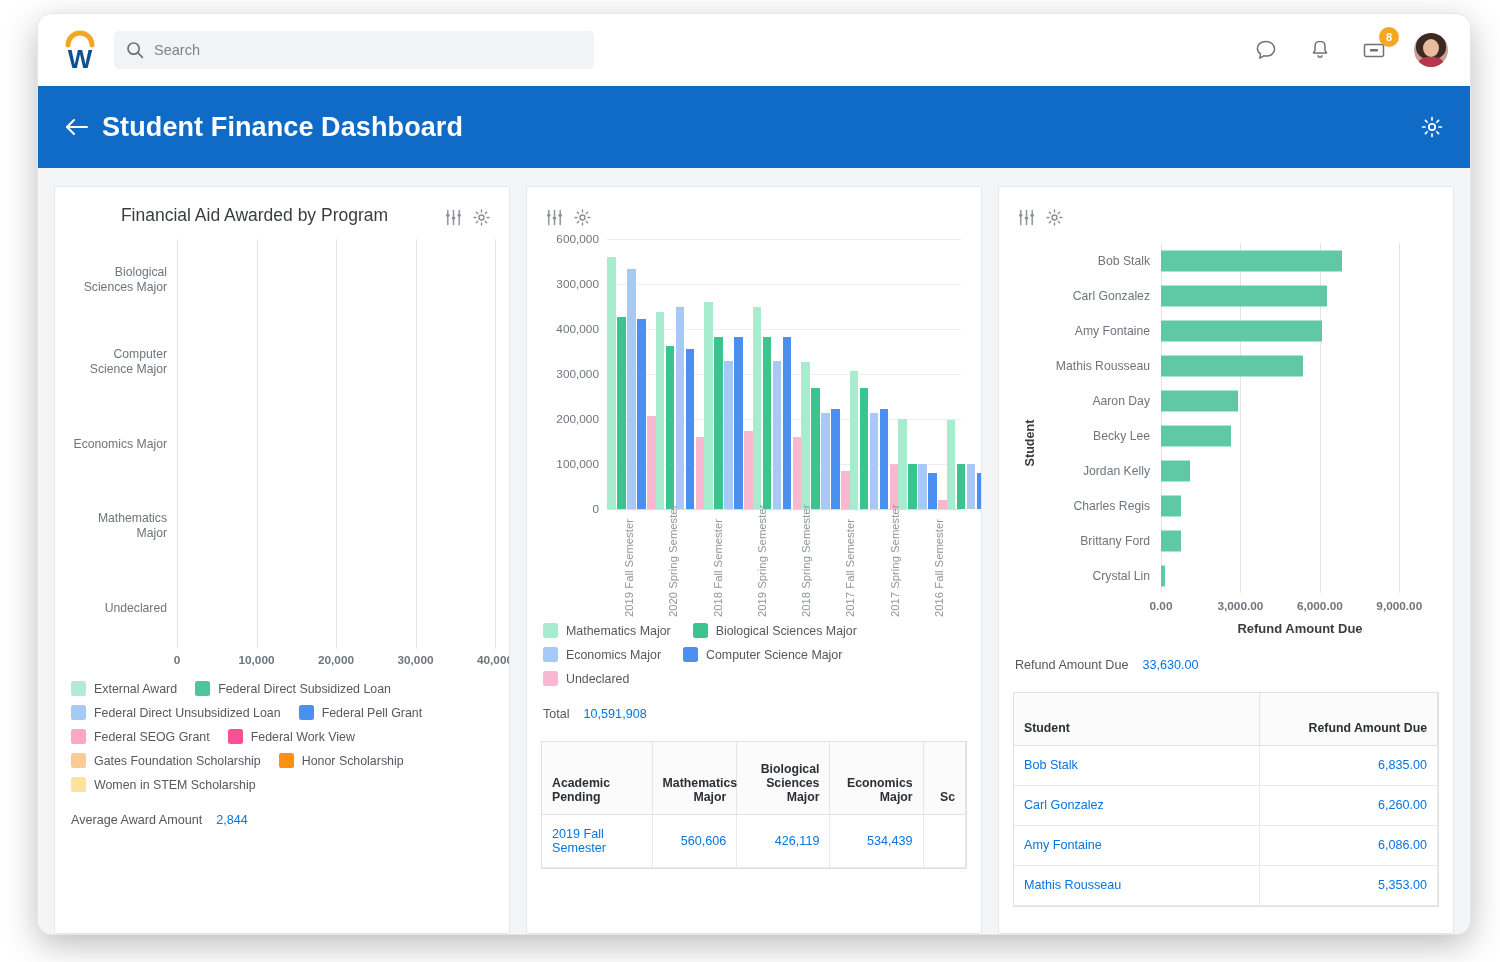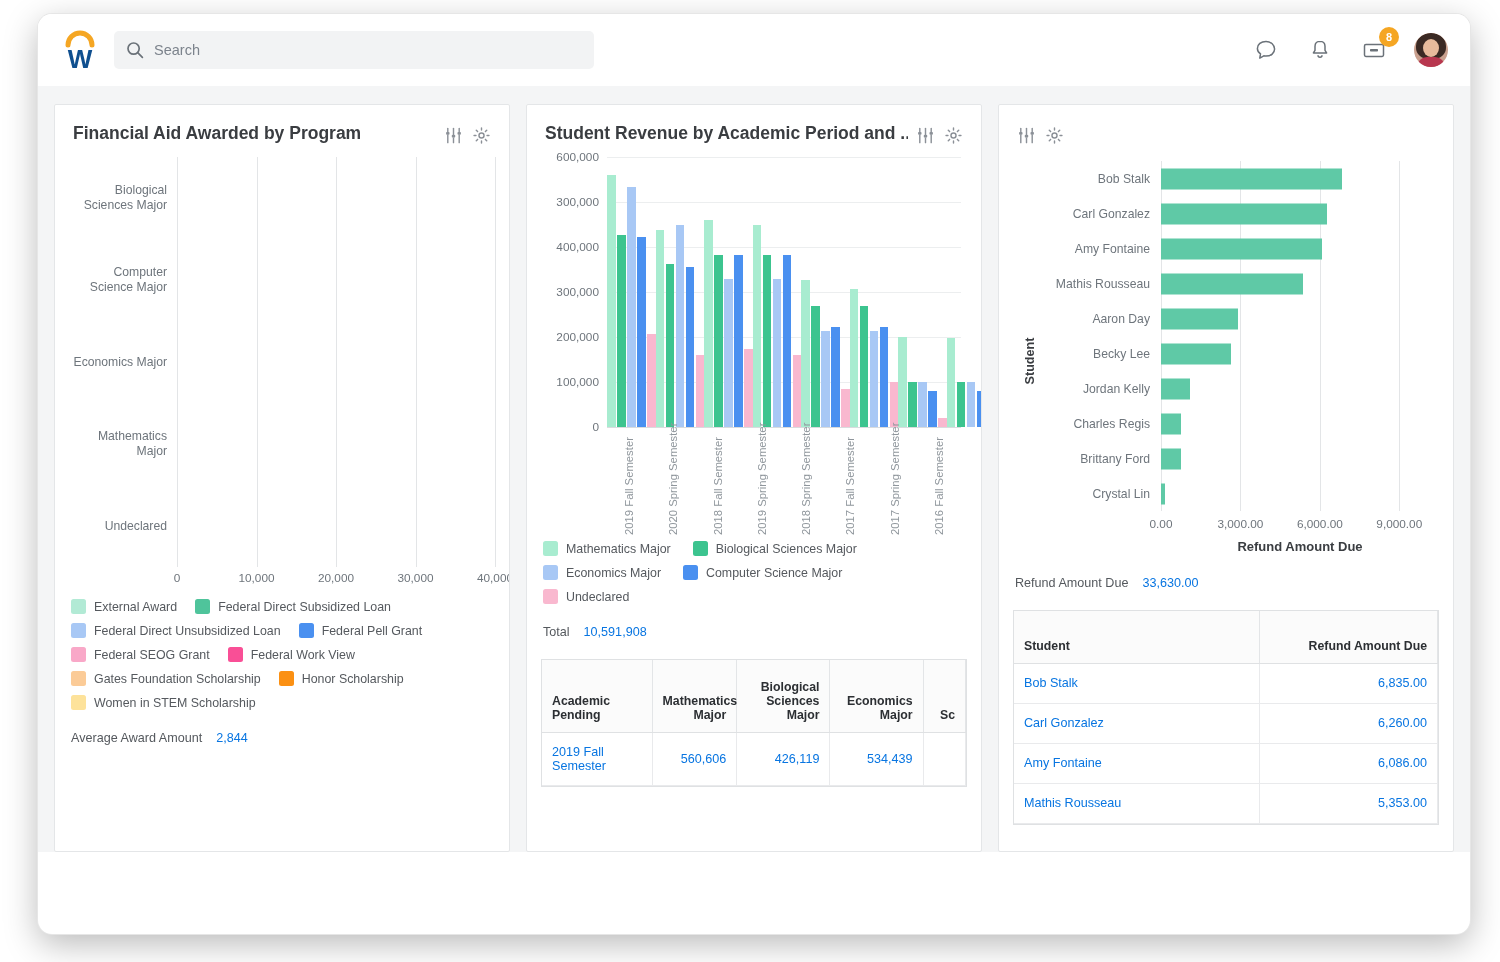--- a/index.html
+++ b/index.html
@@ -90,22 +90,22 @@
     overflow: hidden;
     display: flex;
     flex-direction: column;
   }
   .panel-head {
     display: flex; align-items: flex-start;
     padding: 18px 18px 6px 18px;
     gap: 8px;
   }
   .panel-title {
-    font-size: 17.5px; color: #3a3d41; font-weight: 700;
-    flex: 1 1 auto; white-space: nowrap; overflow: hidden;
+    font-size: 17.5px; color: #3a3d41; font-weight: 400;
+    flex: 1 1 auto; white-space: nowrap; overflow: hidden; text-align: center;
   }
   .head-icons { display: flex; gap: 9px; align-items: center; flex: 0 0 auto; padding-top: 3px;}
   .hic { cursor: pointer; display:flex; }
 
   
   .plot { padding: 6px 14px 0 14px; }
 
   
   .hbar-chart { position: relative; }
   .hbar-row { display: flex; align-items: center; height: 82px; }
@@ -114,21 +114,21 @@
     text-align: right; padding-right: 10px;
     font-size: 12.2px; color: #6e757c; line-height: 15px;
   }
   .hbar-track { flex: 1 1 auto; height: 100%; position: relative; }
   .hbar-stack { position: absolute; left: 0; top: 50%; transform: translateY(-50%); height: 38px; display: flex; }
   .seg { height: 100%; }
   .grid-v {
     position: absolute; top: 0; bottom: 0; width: 1px; background: #e3e5e7;
   }
   .xaxis-h { display: flex; height: 26px; position: relative; margin-left: 108px; }
-  .xtick { position: absolute; font-size: 11.8px; color: #6e757c; transform: translateX(-50%); top: 4px; white-space: nowrap;}
+  .xtick { position: absolute; font-size: 11.8px; color: #6e757c; transform: translateX(-50%); top: 4px; white-space: nowrap; font-weight: bold;}
 
   
   .legend { padding: 6px 16px 0 16px; }
   .lg-row { display: flex; align-items: center; margin-bottom: 9px; flex-wrap: nowrap;}
   .lg-item { display: flex; align-items: center; gap: 8px; }
   .swatch { width: 15px; height: 15px; border-radius: 2.5px; flex:0 0 auto;}
   .lg-text { font-size: 12.4px; color: #55595e; white-space: nowrap;}
   .summary { padding: 12px 16px 10px 16px; display: flex; align-items: center; gap: 14px; font-size: 12.6px; }
   .summary .k { color: #54585d; }
   .summary .v { color: #0875e1; }
@@ -230,20 +230,35 @@
         <span class="badge">8</span>
       </div>
       <div class="avatar">
         <span class="hair"></span>
           <span class="face"></span>
           <span class="body"></span>
       </div>
     </div>
   </div>
 
+  <div class="bluebar">
+    <div class="backarrow">
+      <svg width="26" height="20" viewBox="0 0 26 20">
+          <line x1="3" y1="10" x2="23" y2="10" stroke="#fff" stroke-width="2" stroke-linecap="round"></line>
+          <polyline points="10,3 3,10 10,17" fill="none" stroke="#fff" stroke-width="2" stroke-linecap="round" stroke-linejoin="round"></polyline>
+        </svg>
+    </div>
+    <div class="pagetitle">Student Finance Dashboard</div>
+    <div class="gear-white">
+      <svg width="24" height="24" viewBox="0 0 24 24">
+          <circle cx="12" cy="12" r="3.2" fill="none" stroke="#fff" stroke-width="1.7"></circle>
+          <path d="M12 2.6v2.4M12 19v2.4M21.4 12H19M5 12H2.6M18.6 5.4l-1.7 1.7M7.1 16.9l-1.7 1.7M18.6 18.6l-1.7-1.7M7.1 7.1 5.4 5.4" stroke="#fff" stroke-width="1.7" stroke-linecap="round"></path>
+        </svg>
+    </div>
+  </div>
 
   <div class="content">
 
     <div class="panel">
       <div class="panel-head">
         <div class="panel-title">Financial Aid Awarded by Program</div>
         <div class="head-icons">
           <span class="hic">
             <svg width="19" height="19" viewBox="0 0 20 20">
                 <g stroke="#8b9097" stroke-width="1.5" stroke-linecap="round">
@@ -415,21 +430,20 @@
 
       <div class="summary">
         <span class="k">Average Award Amount</span>
         <span class="v">2,844</span>
       </div>
 
     </div>
 
     <div class="panel">
       <div class="panel-head">
-        <div class="panel-title">Student Revenue by Academic Period and ...</div>
         <div class="head-icons">
           <span class="hic">
             <svg width="19" height="19" viewBox="0 0 20 20">
                 <g stroke="#8b9097" stroke-width="1.5" stroke-linecap="round">
                   <line x1="4" y1="2.5" x2="4" y2="6"></line>
                   <line x1="4" y1="9.5" x2="4" y2="17.5"></line>
                   <line x1="10" y1="2.5" x2="10" y2="9"></line>
                   <line x1="10" y1="12.5" x2="10" y2="17.5"></line>
                   <line x1="16" y1="2.5" x2="16" y2="6"></line>
                   <line x1="16" y1="9.5" x2="16" y2="17.5"></line>

